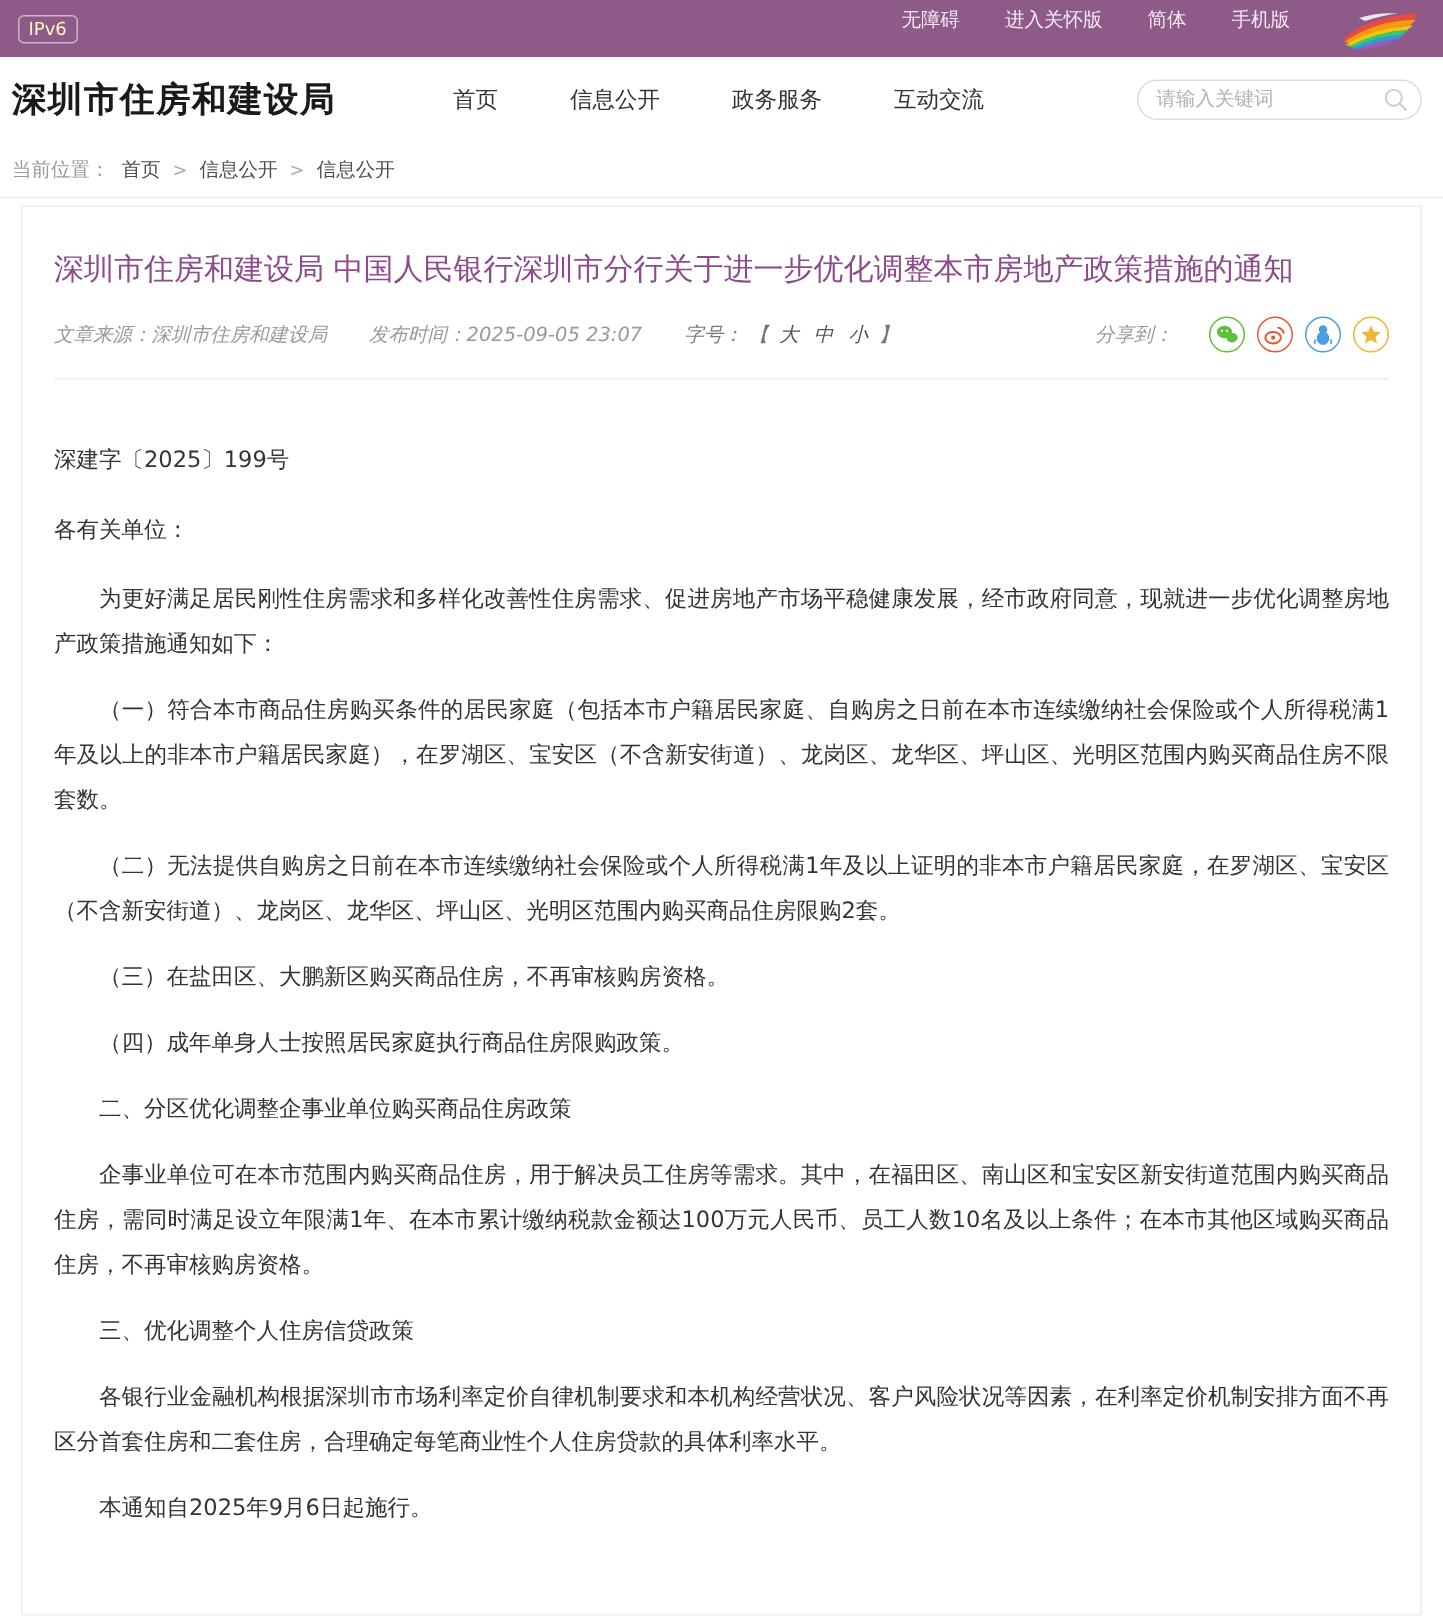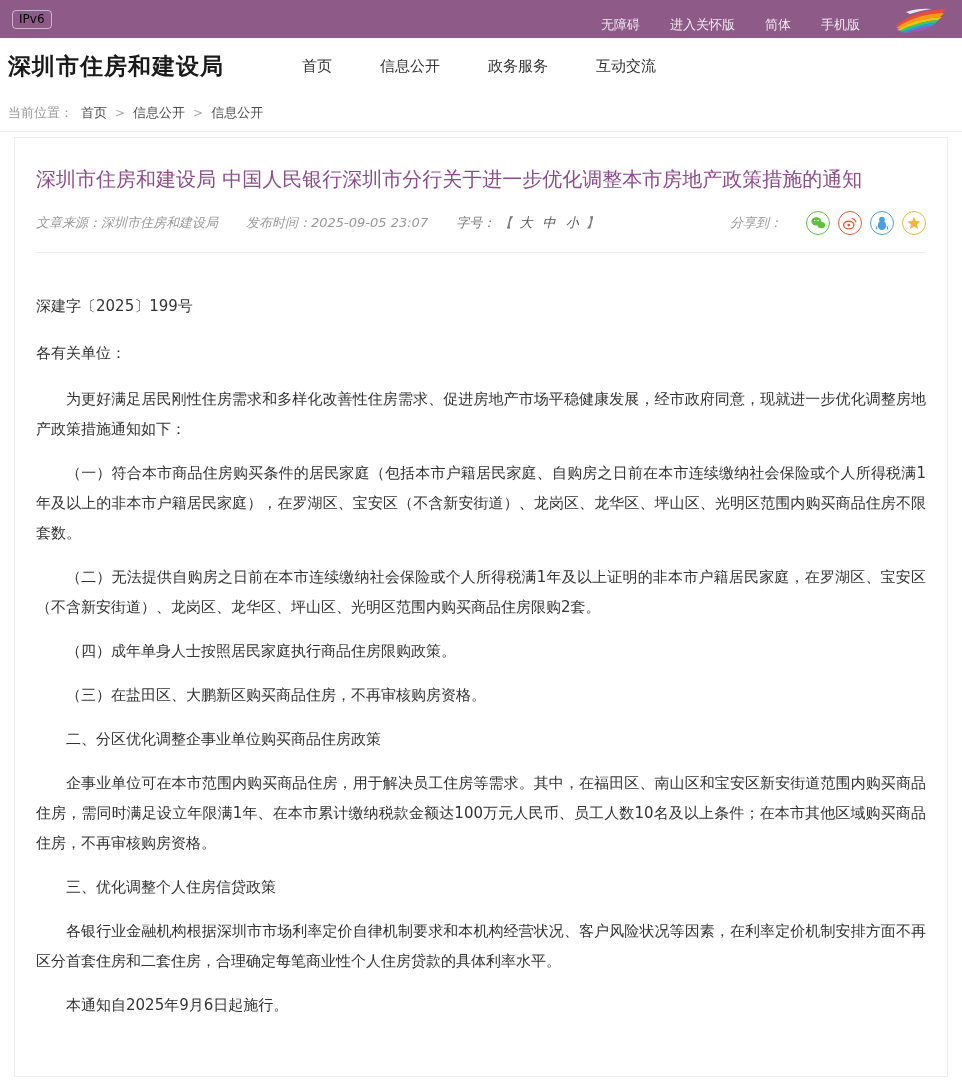--- a/index.html
+++ b/index.html
@@ -10,24 +10,24 @@
     color: #333;
   }
   
   .topbar {
     height: 38px; background: #8e5a88; color: #f2eaf2;
     display: flex; align-items: center; justify-content: space-between;
     padding: 0 12px; font-size: 13px;
   }
   .topbar-left { display: flex; align-items: center; gap: 8px; }
   .ipv6-badge {
-    border: 1px solid rgba(255,255,255,.55); color: #000000;
+    border: 1px solid rgba(255,255,255,.55); color: #fef9c3;
     border-radius: 4px; padding: 0 6px; font-size: 12px; line-height: 17px;
   }
-  .topbar-right { display: flex; align-items: flex-end; gap: 30px; }
+  .topbar-right { display: flex; align-items: flex-start; gap: 30px; }
   .tb-link { color: #f2eaf2; text-decoration: none; cursor: pointer; }
   .rainbow-logo { width: 58px; height: 30px; margin-left: 2px; }
   
   .header {
     height: 57px; background: #fff; display: flex; align-items: center;
     padding: 0 14px 0 8px;
   }
   .site-title { font-size: 23px; font-weight: bold; color: #1a1a1a; letter-spacing: 1px; white-space: nowrap; }
   .main-nav { display: flex; gap: 48px; margin-left: 78px; }
   .nav-item { font-size: 15px; color: #333; text-decoration: none; cursor: pointer; white-space: nowrap; }
@@ -106,20 +106,27 @@
 </div>
 
 <div class="header">
   <div class="site-title">深圳市住房和建设局</div>
   <nav class="main-nav" id="main-nav">
       <a class="nav-item">首页</a>
       <a class="nav-item">信息公开</a>
       <a class="nav-item">政务服务</a>
       <a class="nav-item">互动交流</a>
     </nav>
+  <div class="search-wrap">
+    <input class="search-input" type="text" placeholder="请输入关键词" style="">
+    <svg class="search-icon" viewBox="0 0 17 17">
+      <circle cx="7.2" cy="7.2" r="5.4" fill="none" stroke="#cfcfcf" stroke-width="1.4"></circle>
+      <line x1="11.4" y1="11.4" x2="15.4" y2="15.4" stroke="#cfcfcf" stroke-width="1.4" stroke-linecap="round"></line>
+    </svg>
+  </div>
 </div>
 
 <div class="breadcrumb">
   <span>当前位置：</span>
   <span id="crumb-items" style="display:flex;align-items:center;gap:8px;">
       <a class="crumb-link">首页</a>
       <span class="crumb-sep">&gt;</span>
       <a class="crumb-link">信息公开</a>
       <span class="crumb-sep">&gt;</span>
       <a class="crumb-link">信息公开</a>
@@ -181,22 +188,22 @@
     </div>
   </div>
 
   <div class="article-body">
     <p class="doc-number">深建字〔2025〕199号</p>
     <p class="salutation">各有关单位：</p>
     <div id="paragraphs">
         <p class="para">为更好满足居民刚性住房需求和多样化改善性住房需求、促进房地产市场平稳健康发展，经市政府同意，现就进一步优化调整房地产政策措施通知如下：</p>
         <p class="para">（一）符合本市商品住房购买条件的居民家庭（包括本市户籍居民家庭、自购房之日前在本市连续缴纳社会保险或个人所得税满1年及以上的非本市户籍居民家庭），在罗湖区、宝安区（不含新安街道）、龙岗区、龙华区、坪山区、光明区范围内购买商品住房不限套数。</p>
         <p class="para">（二）无法提供自购房之日前在本市连续缴纳社会保险或个人所得税满1年及以上证明的非本市户籍居民家庭，在罗湖区、宝安区（不含新安街道）、龙岗区、龙华区、坪山区、光明区范围内购买商品住房限购2套。</p>
+        <p class="para">（三）在盐田区、大鹏新区购买商品住房，不再审核购房资格。</p>
         <p class="para">（四）成年单身人士按照居民家庭执行商品住房限购政策。</p>
-        <p class="para">（三）在盐田区、大鹏新区购买商品住房，不再审核购房资格。</p>
         <p class="para">二、分区优化调整企事业单位购买商品住房政策</p>
         <p class="para">企事业单位可在本市范围内购买商品住房，用于解决员工住房等需求。其中，在福田区、南山区和宝安区新安街道范围内购买商品住房，需同时满足设立年限满1年、在本市累计缴纳税款金额达100万元人民币、员工人数10名及以上条件；在本市其他区域购买商品住房，不再审核购房资格。</p>
         <p class="para">三、优化调整个人住房信贷政策</p>
         <p class="para">各银行业金融机构根据深圳市市场利率定价自律机制要求和本机构经营状况、客户风险状况等因素，在利率定价机制安排方面不再区分首套住房和二套住房，合理确定每笔商业性个人住房贷款的具体利率水平。</p>
         <p class="para">本通知自2025年9月6日起施行。</p>
       </div>
 
   </div>
 
 </div>

